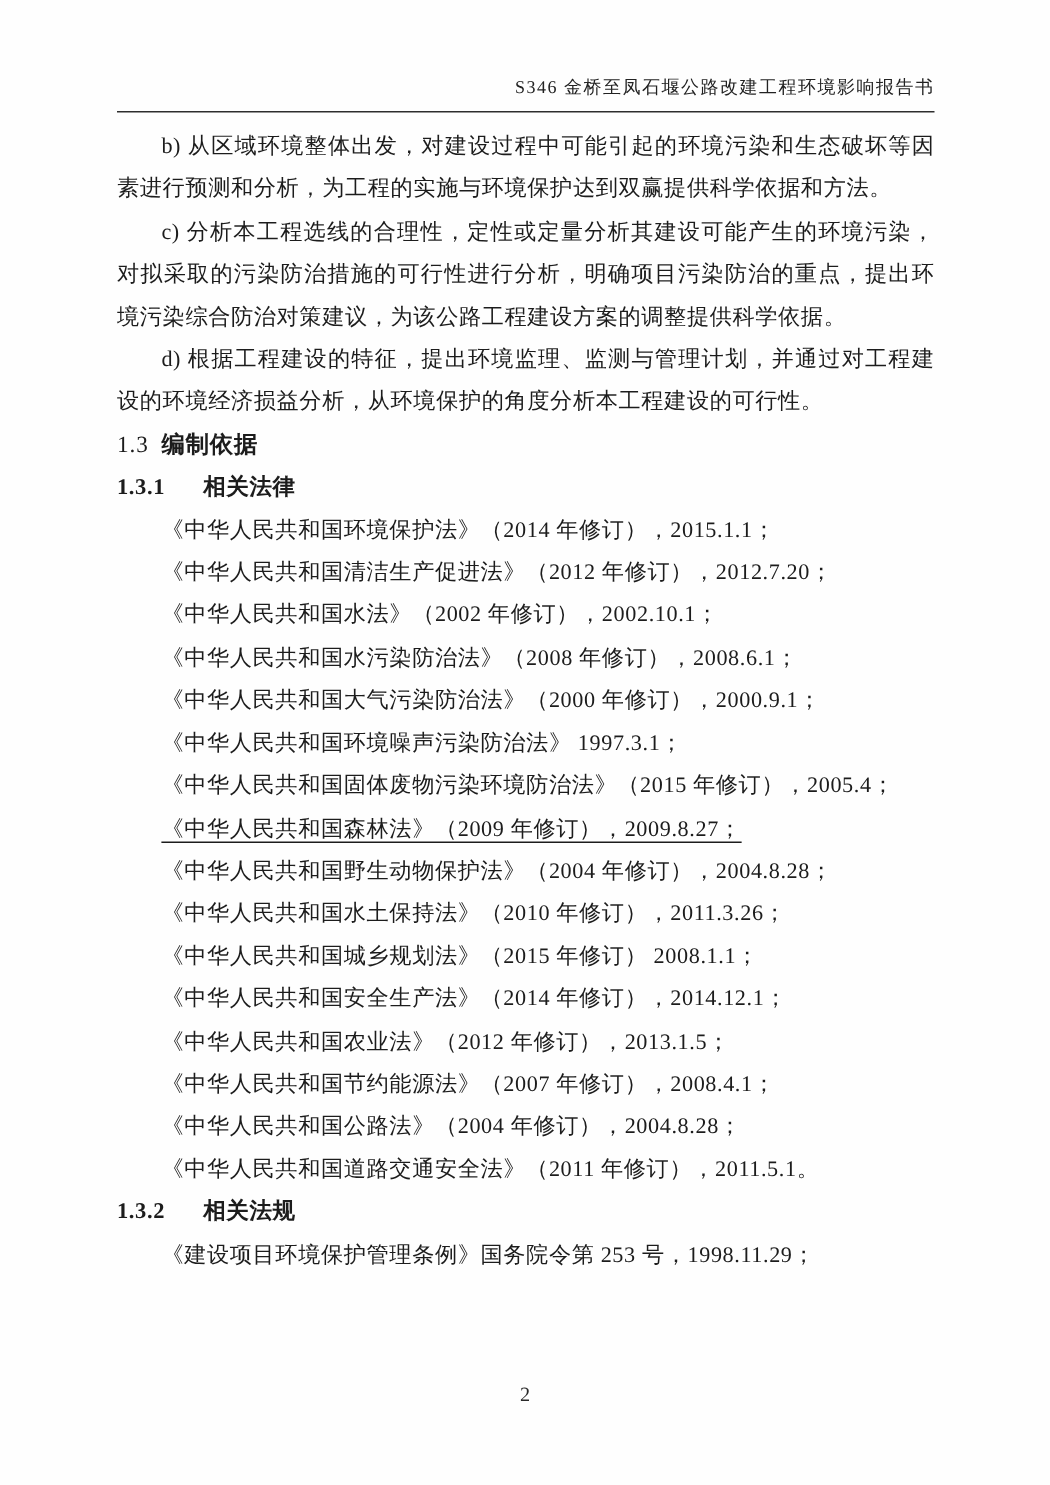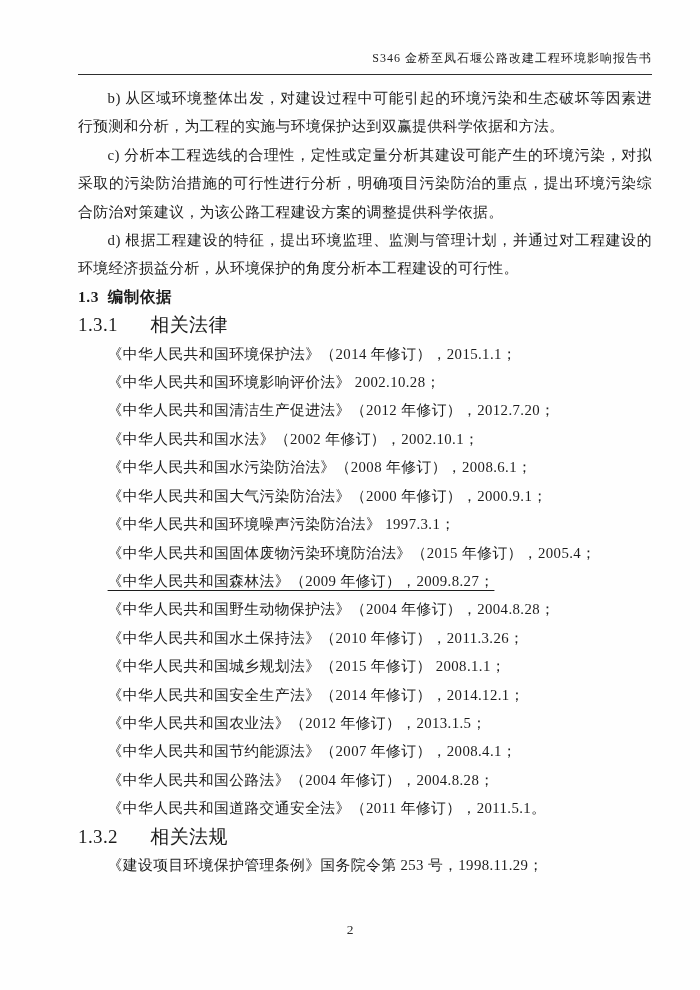--- a/index.html
+++ b/index.html
@@ -15,21 +15,21 @@
   }
   .page {
     position: relative;
     width: 700px;
     height: 990px;
     background: #fefefe;
     overflow: hidden;
   }
   .content {
     margin-left: 78px;
-    margin-right: 48px;
+    margin-right: 77px;
   }
   .doc-header {
     padding-top: 50px;
     padding-bottom: 7px;
     text-align: right;
     font-size: 12px;
     letter-spacing: 1px;
     color: #222;
     border-bottom: 1.6px solid #2e2e2e;
   }
@@ -44,25 +44,25 @@
     margin: 0;
     text-indent: 2em;
   }
   .h2 {
     margin: 0;
     font-weight: 700;
     font-size: 15.5px;
     letter-spacing: 0.6px;
     font-family: "Liberation Sans", "DejaVu Sans", sans-serif;
   }
-  .h2 .sec-num { margin-right: 0.55em; font-family: "Liberation Serif", serif; font-weight: 700; }
+  .h2 .sec-num { margin-right: 0.55em; font-family: "Liberation Serif", serif; font-weight: 400; }
   .h3 {
     margin: 0;
-    font-weight: 400;
-    font-size: 19px;
+    font-weight: 700;
+    font-size: 15px;
   }
   .h3 .sec-num { margin-right: 1.7em; }
   .law-item {
     margin: 0;
     text-indent: 2em;
     white-space: nowrap;
   }
   .law-item.u span {
     text-decoration: underline;
     text-underline-offset: 3.5px;
@@ -103,21 +103,20 @@
       </p>
 
       <p class="h3">
         <span class="sec-num">1.3.1</span><span>相关法律</span>
       </p>
 
       <div>
 
           <p class="law-item"><span>《中华人民共和国环境保护法》（2014 年修订），2015.1.1；</span></p>
 
-          <p class="law-item"><span>《中华人民共和国环境影响评价法》 2002.10.28；</span></p>
 
           <p class="law-item"><span>《中华人民共和国清洁生产促进法》（2012 年修订），2012.7.20；</span></p>
 
           <p class="law-item"><span>《中华人民共和国水法》（2002 年修订），2002.10.1；</span></p>
 
           <p class="law-item"><span>《中华人民共和国水污染防治法》（2008 年修订），2008.6.1；</span></p>
 
           <p class="law-item"><span>《中华人民共和国大气污染防治法》（2000 年修订），2000.9.1；</span></p>
 
           <p class="law-item"><span>《中华人民共和国环境噪声污染防治法》 1997.3.1；</span></p>

